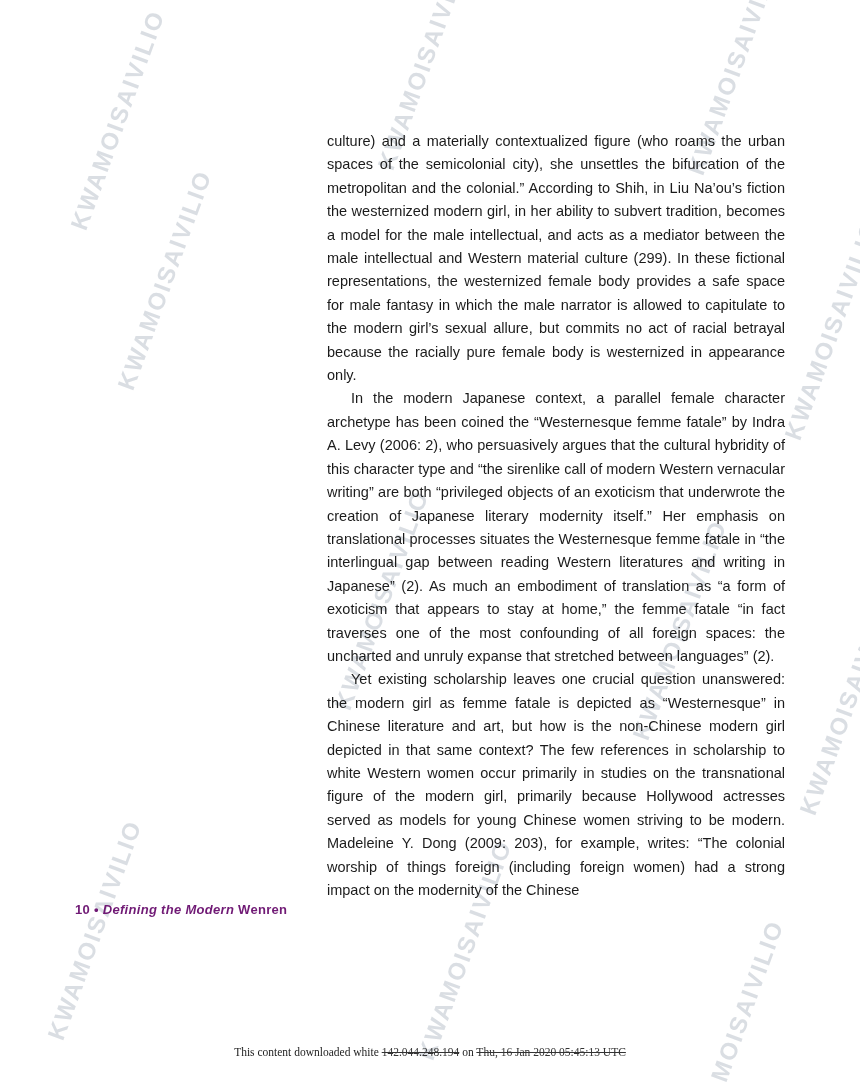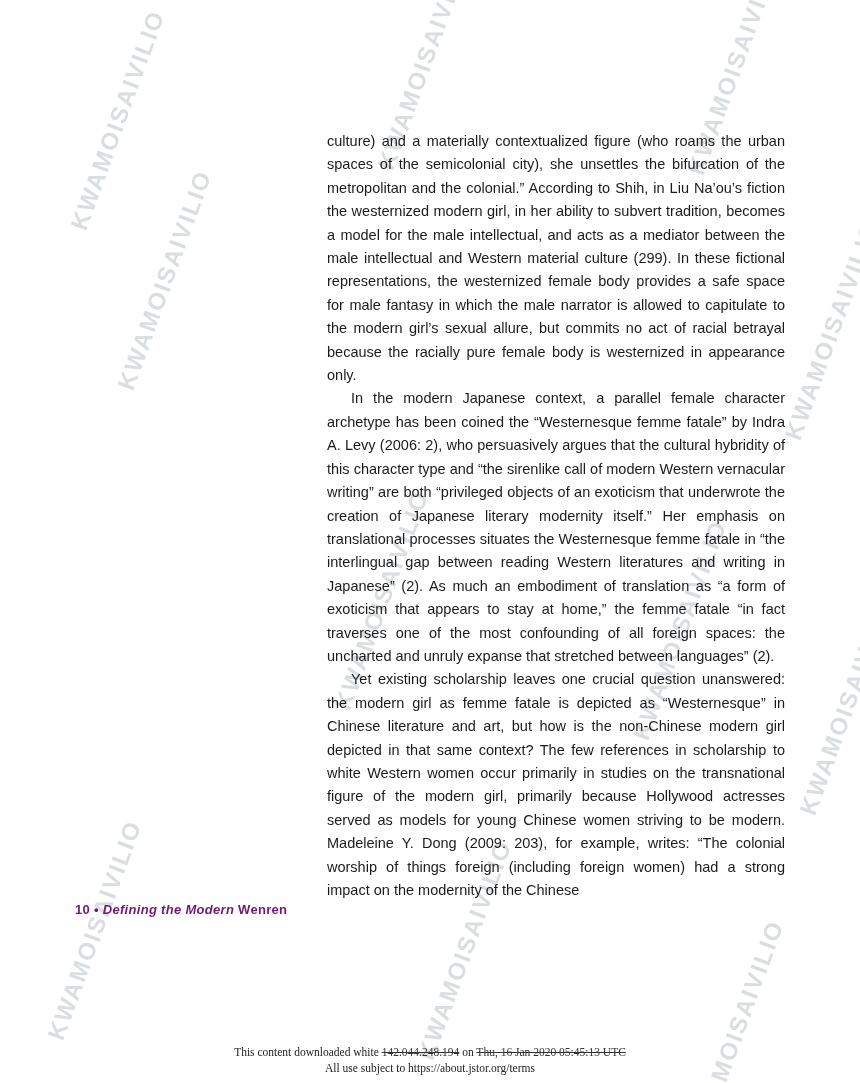--- a/index.html
+++ b/index.html
@@ -122,16 +122,15 @@
     <span>Wenren</span>
   </div>
 
   <div class="jstor-footer">
     <div>
       <span>This content downloaded white</span>
       <span class="redacted">142.044.248.194</span>
       <span>on</span>
       <span class="redacted">Thu, 16 Jan 2020 05:45:13 UTC</span>
     </div>
-    <div>All use subject to https://about.jstor.org/terms</div>
   </div>
 
 </div>
 
 </body></html>

